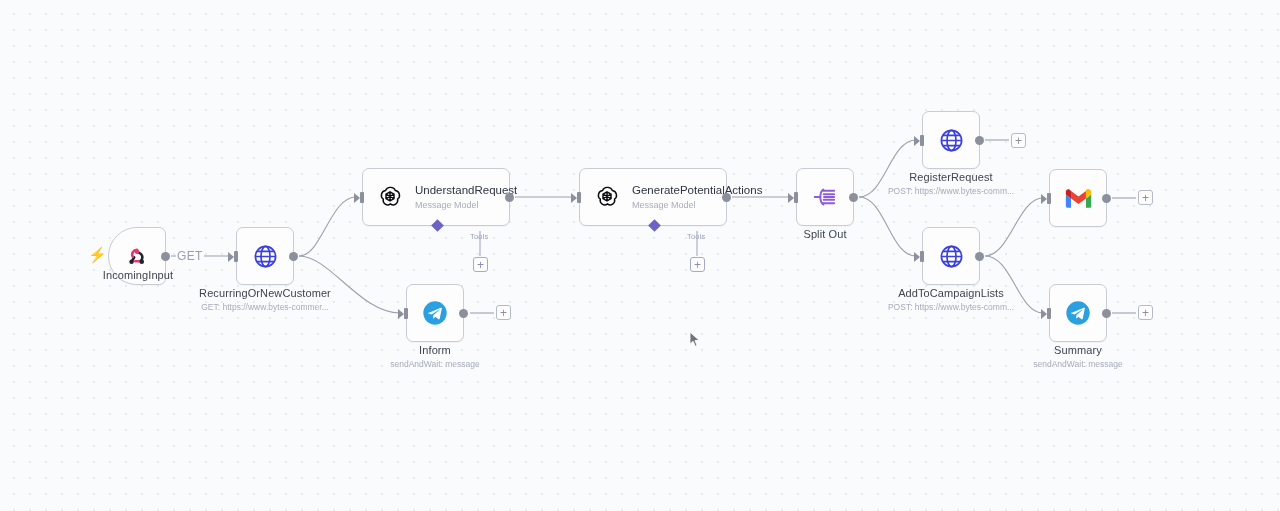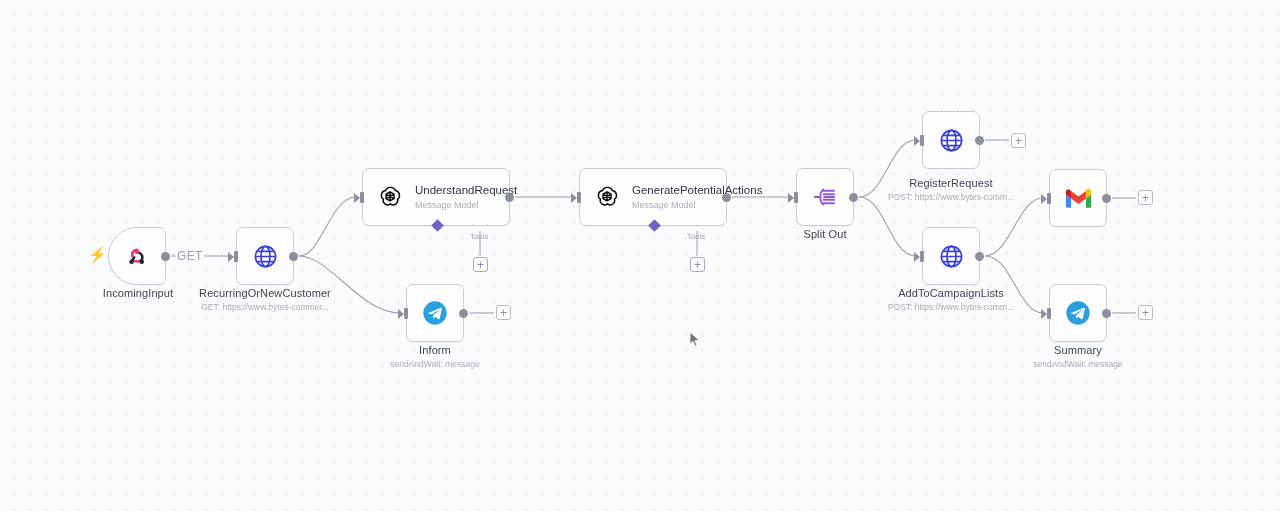--- a/index.html
+++ b/index.html
@@ -215,21 +215,21 @@
         <path d="M12 6.2a4.4 4.4 0 0 0-3.9 6.4" stroke="#e8356d" stroke-width="2.4" stroke-linecap="round" fill="none"></path>
         <path d="M14.1 9.1a4.4 4.4 0 0 1 1.1 7.6" stroke="#1d2330" stroke-width="2.4" stroke-linecap="round" fill="none"></path>
         <path d="M15.6 16.9h-5.2" stroke="#e8356d" stroke-width="2.4" stroke-linecap="round" fill="none"></path>
         <circle cx="12" cy="8.1" r="2.1" fill="#e8356d"></circle>
         <circle cx="7" cy="17.3" r="2.1" fill="#1d2330"></circle>
         <circle cx="16.4" cy="17.3" r="2.1" fill="#1d2330"></circle>
       </svg>
     </span>
     <span class="port-out" style="right:-5px; top:24px;"></span>
   </div>
-  <div class="caption" style="left:48px; top:287px; width:180px;">
+  <div class="caption" style="left:48px; top:269px; width:180px;">
     <div class="nm">IncomingInput</div>
   </div>
 
   <div class="edge-label" style="left:176px; top:249px;">GET</div>
 
   <div class="node square" style="left:236px; top:227px;">
     <span class="port-in" style="left:-3px; top:23px;"></span>
     <span>
       <svg class="icon" width="27" height="27" viewBox="0 0 24 24" fill="none" stroke="#3b41d8" stroke-width="1.5">
         <circle cx="12" cy="12" r="9"></circle>
@@ -315,21 +315,21 @@
     <span class="port-in" style="left:-3px; top:23px;"></span>
     <span>
       <svg class="icon" width="27" height="27" viewBox="0 0 24 24" fill="none" stroke="#3b41d8" stroke-width="1.5">
         <circle cx="12" cy="12" r="9"></circle>
         <ellipse cx="12" cy="12" rx="4" ry="9"></ellipse>
         <path d="M3 12h18M4.2 7.4h15.6M4.2 16.6h15.6"></path>
       </svg>
     </span>
     <span class="port-out" style="right:-5px; top:24px;"></span>
   </div>
-  <div class="caption" style="left:861px; top:171px; width:180px;margin-top:6px;">
+  <div class="caption" style="left:861px; top:171px; width:180px;">
     <div class="nm">RegisterRequest</div>
     <div class="sub">POST: https://www.bytes-comm...</div>
   </div>
   <div class="plus" style="left:1011px; top:133px;">+</div>
 
   <div class="node square" style="left:922px; top:227px;">
     <span class="port-in" style="left:-3px; top:23px;"></span>
     <span>
       <svg class="icon" width="27" height="27" viewBox="0 0 24 24" fill="none" stroke="#3b41d8" stroke-width="1.5">
         <circle cx="12" cy="12" r="9"></circle>

